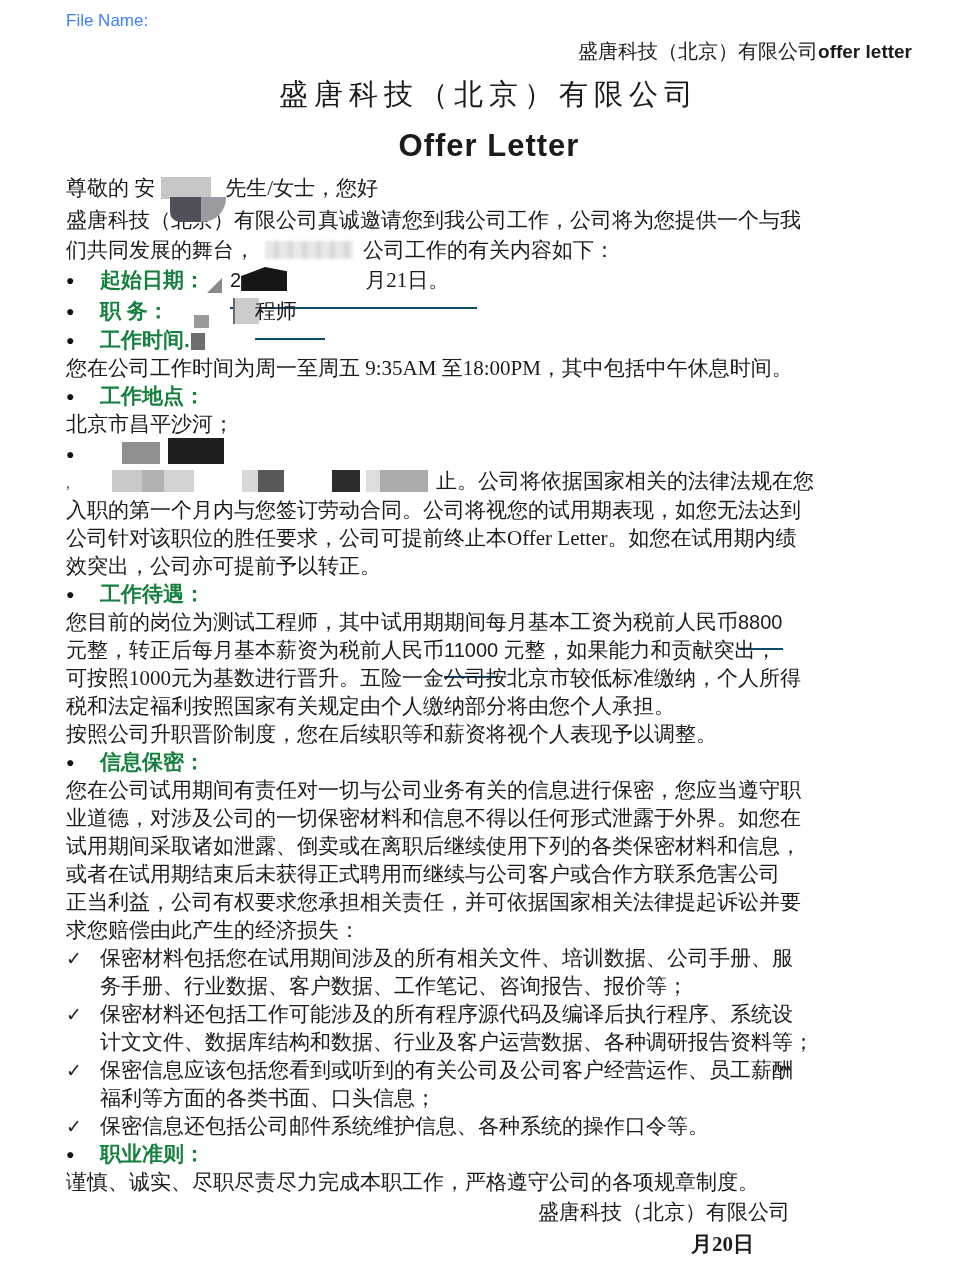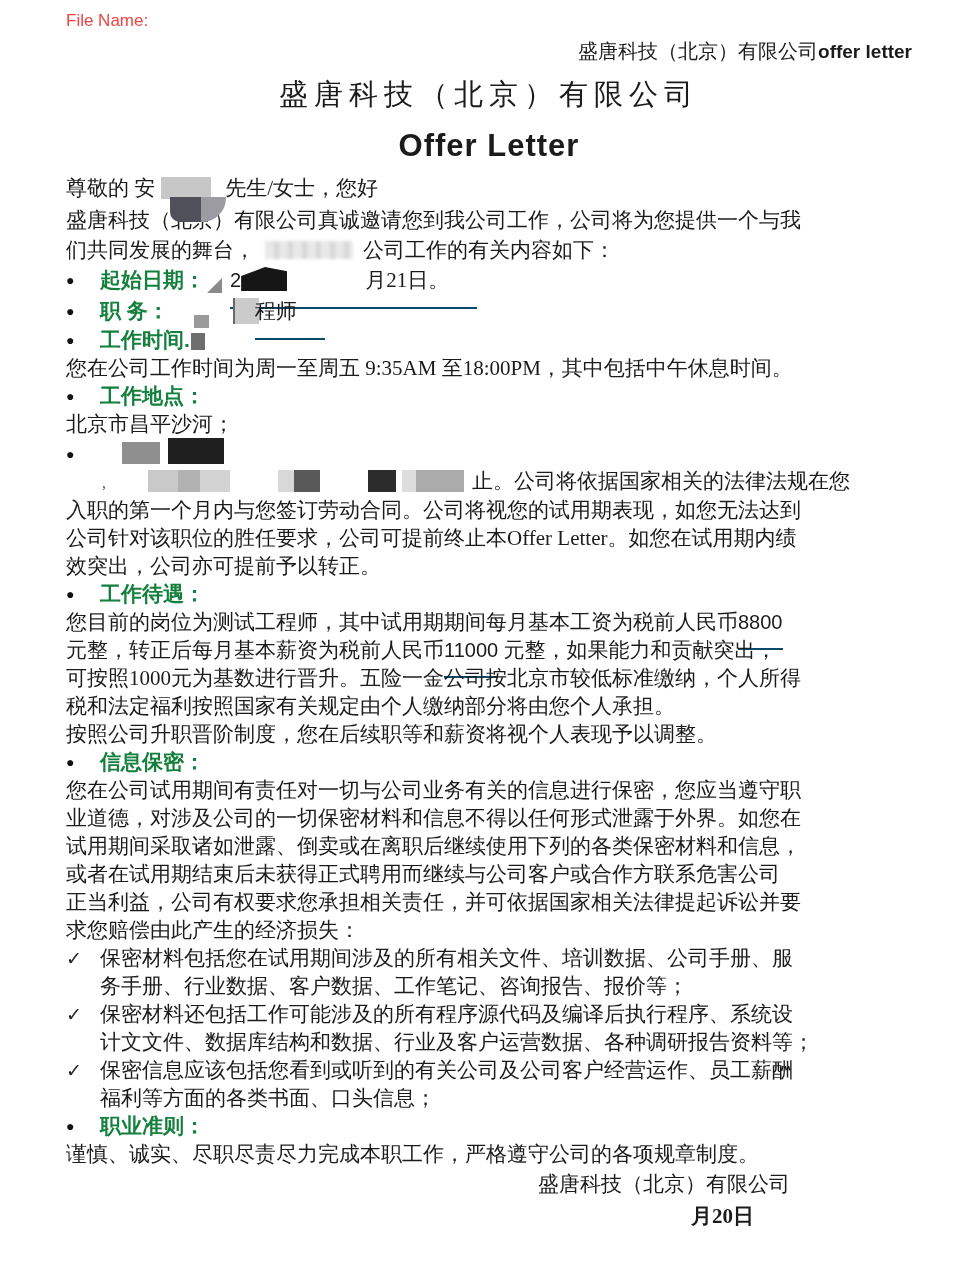--- a/index.html
+++ b/index.html
@@ -3,21 +3,21 @@
 <meta charset="utf-8">
 <style>
   html,body{margin:0;padding:0;background:#e9e9e9;}
   .page{
     position:relative;width:962px;height:1277px;background:#ffffff;
     font-family:"Liberation Serif","DejaVu Serif",serif;color:#1b1b1b;
     box-sizing:border-box;padding:8px 50px 0 66px;overflow:hidden;
   }
   .line{height:28px;line-height:28px;font-size:21px;white-space:nowrap;position:relative;}
   .h{font-family:"Liberation Sans","DejaVu Sans",sans-serif;font-weight:700;color:#15803d;}
-  .file-label{font-family:"Liberation Sans","DejaVu Sans",sans-serif;font-size:17px;height:26px;line-height:26px;color:#ef4444;}
+  .file-label{font-family:"Liberation Sans","DejaVu Sans",sans-serif;font-size:17px;height:26px;line-height:26px;color:#3b82f6;}
   .file-line{font-size:20px;height:34px;line-height:34px;text-align:right;}
   .file-line b{font-family:"Liberation Sans","DejaVu Sans",sans-serif;font-size:19px;}
   .title{font-size:29px;height:52px;line-height:52px;text-align:center;letter-spacing:6px;}
   .subtitle{font-family:"Liberation Sans","DejaVu Sans",sans-serif;font-weight:700;font-size:31px;height:52px;line-height:52px;text-align:center;letter-spacing:1px;}
   .bullet{display:inline-block;width:34px;font-size:14px;vertical-align:2px;color:#111;}
   .check{display:inline-block;width:34px;font-size:19px;font-family:"DejaVu Sans",sans-serif;color:#222;}
   .ind{padding-left:34px;}
   .u{border-bottom:2px solid #0c4a6e;padding-bottom:15px;}
   .rd{display:inline-block;vertical-align:-4px;}
   
@@ -33,21 +33,21 @@
     clip-path:polygon(0 100%,100% 100%,100% 18%,52% 0,0 38%);}
   .gap78{display:inline-block;width:78px;}
   .gap28{display:inline-block;width:28px;}
   
   .rd-pos{width:24px;height:26px;background:#cbcbcb;margin-left:64px;margin-right:-4px;vertical-align:-6px;border-left:2px solid #6a6a6a;}
   .sq-dark{display:inline-block;width:14px;height:17px;background:#6e6e6e;vertical-align:-3px;margin-left:1px;}
   .sq-pos{position:absolute;left:128px;top:20px;width:15px;height:13px;background:#9a9a9a;}
   
   .rb1{width:38px;height:22px;background:#8f8f8f;margin-left:22px;vertical-align:-3px;}
   .rb2{width:56px;height:26px;background:#1f1f1f;margin-left:8px;vertical-align:-3px;}
-  .blkrow{height:30px;line-height:30px;margin-left:36px;}
+  .blkrow{height:30px;line-height:30px;}
   .blk{display:inline-block;height:22px;vertical-align:-4px;}
   .a1{width:30px;background:#c9c9c9;margin-left:42px;}
   .a2{width:22px;background:#b2b2b2;}
   .a3{width:30px;background:#d3d3d3;}
   .b1{width:16px;background:#d8d8d8;margin-left:48px;}
   .b2{width:26px;background:#595959;}
   .c1{width:28px;background:#2c2c2c;margin-left:48px;}
   .c2{width:14px;background:#dddddd;margin-left:6px;}
   .c3{width:48px;background:#ababab;}
   .after-blocks{margin-left:8px;}
@@ -139,20 +139,23 @@
   <div class="line">
     <span class="check">✓</span><span>保密材料还包括工作可能涉及的所有程序源代码及编译后执行程序、系统设</span>
   </div>
   <div class="line ind">计文文件、数据库结构和数据、行业及客户运营数据、各种调研报告资料等；</div>
 
   <div class="line">
     <span class="check">✓</span><span>保密信息应该包括您看到或听到的有关公司及公司客户经营运作、员工薪酬</span>
   </div>
   <div class="line ind">福利等方面的各类书面、口头信息；</div>
 
+  <div class="line">
+    <span class="check">✓</span><span>保密信息还包括公司邮件系统维护信息、各种系统的操作口令等。</span>
+  </div>
 
   <div class="line">
     <span class="bullet">●</span><span class="h">职业准则：</span>
   </div>
   <div class="line">谨慎、诚实、尽职尽责尽力完成本职工作，严格遵守公司的各项规章制度。</div>
 
   <div class="line footer-company" style="height:32px;line-height:32px;">盛唐科技（北京）有限公司</div>
   <div class="line footer-date" style="height:32px;line-height:32px;font-weight:bold;">月20日</div>
 
 </div>

